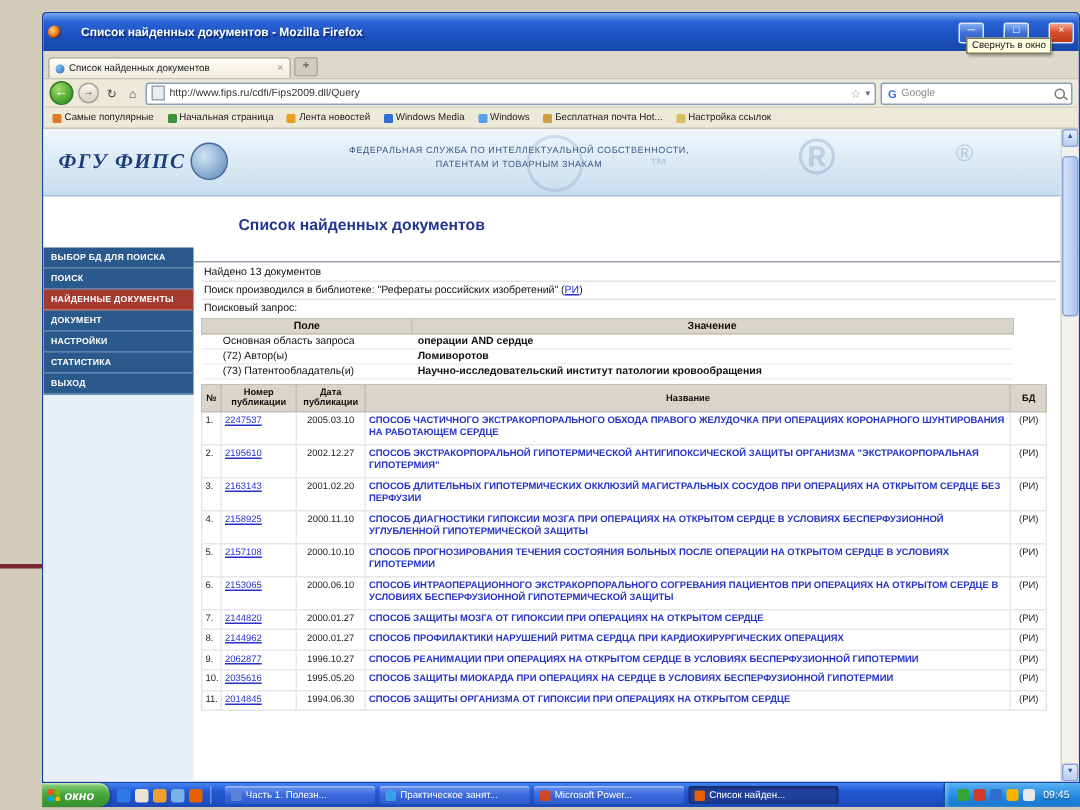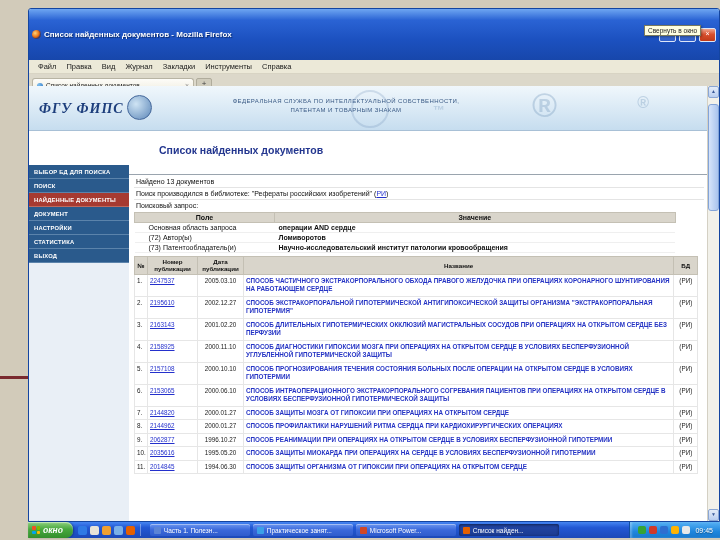--- a/index.html
+++ b/index.html
@@ -5,21 +5,21 @@
   html,body{margin:0;padding:0;}
   body{width:720px;height:540px;position:relative;overflow:hidden;
        background:#d2cbba;font-family:"Liberation Sans",sans-serif;
        -webkit-font-smoothing:antialiased;}
   .accent{position:absolute;left:0;top:376px;width:28px;height:3px;background:#7a2a2e;}
 
   
   .window{position:absolute;left:28px;top:8px;width:692px;height:514px;
           background:#ece9d8;border:1px solid #1445a0;box-sizing:border-box;
           border-radius:3px 3px 0 0;z-index:1;}
-  .titlebar{height:17px;display:flex;align-items:center;gap:3px;padding:17px 3px;
+  .titlebar{height:17px;display:flex;align-items:center;gap:13px;padding:4px 3px;
             border-radius:2px 2px 0 0;
             background:linear-gradient(180deg,#6ea6f2,#2a63d4 22%,#1c51c0 60%,#1747ab);}
   .fx-ico{width:9px;height:9px;border-radius:50%;
           background:radial-gradient(circle at 35% 35%,#ffd27a,#e66000 55%,#9c3b00);
           box-shadow:inset -1px -1px 1px #1b3c8c;flex:0 0 auto;}
   .title{flex:1;color:#fff;font-size:8px;font-weight:bold;white-space:nowrap;
          overflow:hidden;text-shadow:1px 1px 1px #0a2a6a;}
   .tb-btn{width:15px;height:12px;border:1px solid #dce6f8;border-radius:2px;color:#fff;
           font-size:7px;line-height:10px;text-align:center;
           background:linear-gradient(#86aef2,#3e6fd6 50%,#2f5ec8);}
@@ -166,29 +166,20 @@
 <div class="window">
 
   <div class="titlebar">
     <span class="fx-ico"></span>
     <span class="title">Список найденных документов - Mozilla Firefox</span>
     <span class="tb-btn">─</span>
     <span class="tb-btn">□</span>
     <span class="tb-btn close">×</span>
   </div>
 
-  <div class="menubar">
-    <span class="menu-item">Файл</span>
-      <span class="menu-item">Правка</span>
-      <span class="menu-item">Вид</span>
-      <span class="menu-item">Журнал</span>
-      <span class="menu-item">Закладки</span>
-      <span class="menu-item">Инструменты</span>
-      <span class="menu-item">Справка</span>
-  </div>
 
   <div class="tabbar">
     <div class="tab">
       <span class="favicon"></span>
       <span class="tab-label">Список найденных документов</span>
       <span class="tab-close">×</span>
     </div>
     <div class="newtab">+</div>
   </div>
 

